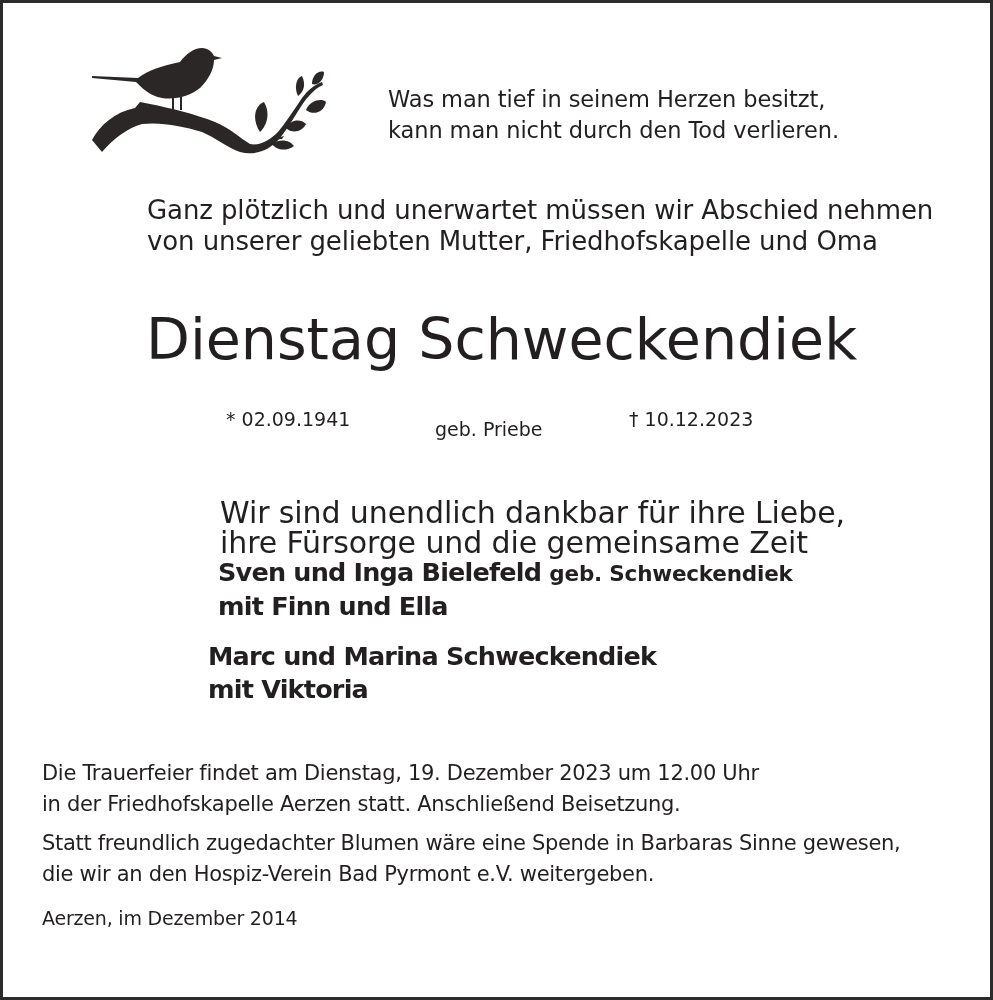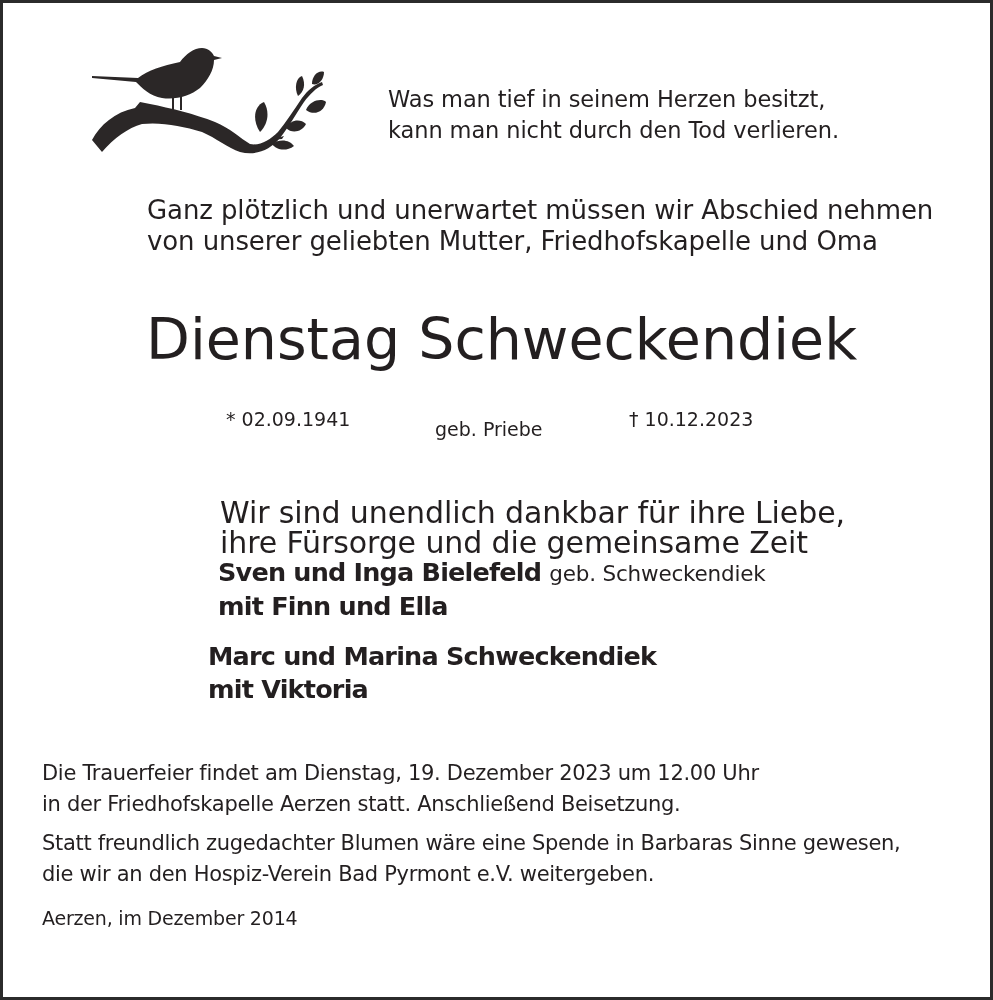--- a/index.html
+++ b/index.html
@@ -11,21 +11,21 @@
   .quote { left: 388px; top: 84px; font-size: 22.5px; line-height: 31px; letter-spacing: -0.1px; }
   .intro { left: 147px; top: 195px; font-size: 26px; line-height: 31px; letter-spacing: -0.1px; }
   .name { left: 146px; top: 303px; font-size: 57px; line-height: 72px; font-weight: normal; letter-spacing: 0px; }
   .maiden { left: 435px; top: 381px; font-size: 19px; line-height: 24px; margin-top: 36px; }
   .born { left: 226px; top: 407px; font-size: 19px; line-height: 24px; }
   .died { left: 629px; top: 407px; font-size: 19px; line-height: 24px; }
   .thanks { left: 220px; top: 498px; font-size: 30px; line-height: 30px; letter-spacing: -0.1px; }
   .fam { font-size: 25.5px; font-weight: bold; line-height: 33px; letter-spacing: -0.8px; }
   .fam1 { left: 218px; top: 556px; }
   .fam2 { left: 208px; top: 640px; }
-  .fam .light { font-weight: normal; font-size: 21.5px; letter-spacing: -0.2px; }
+  .fam .light { font-weight: bold; font-size: 21.5px; letter-spacing: -0.2px; }
   .info { left: 42px; font-size: 21px; line-height: 31px; letter-spacing: -0.3px; }
   .info1 { top: 758px; }
   .info2 { top: 828px; }
   .place { left: 42px; top: 905px; font-size: 19px; line-height: 26px; letter-spacing: -0.2px; }
   .bird { left: 90px; top: 40px; width: 236px; height: 120px; }
 </style>
 </head>
 <body>
 
 <div class="frame"></div>

